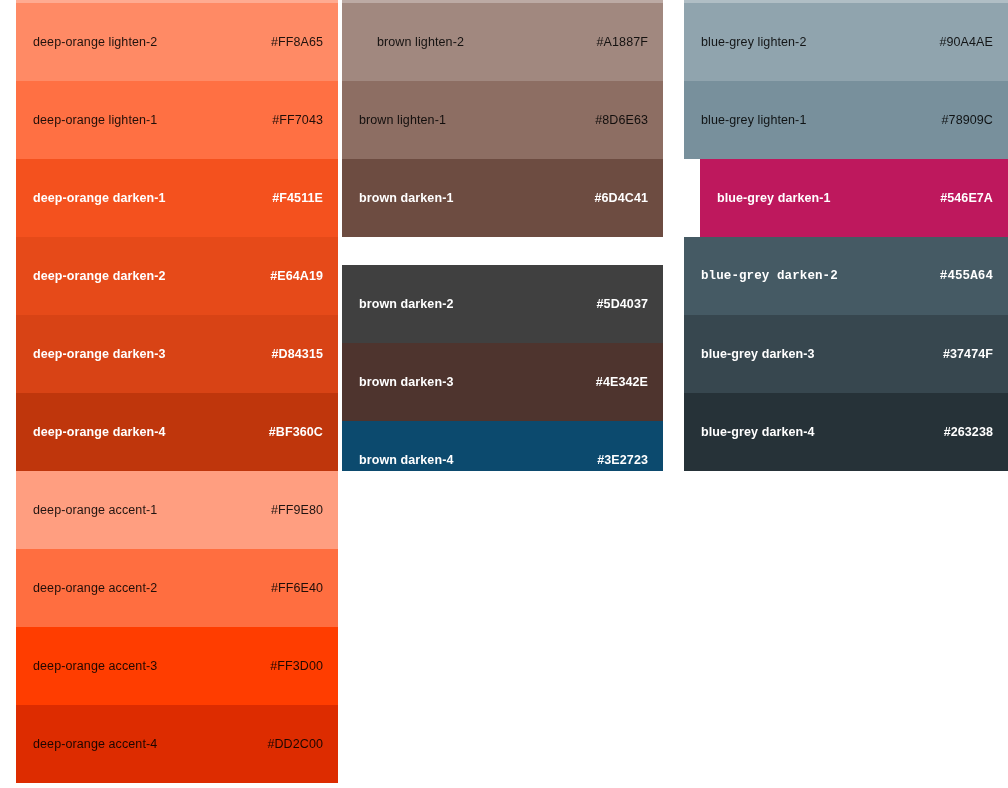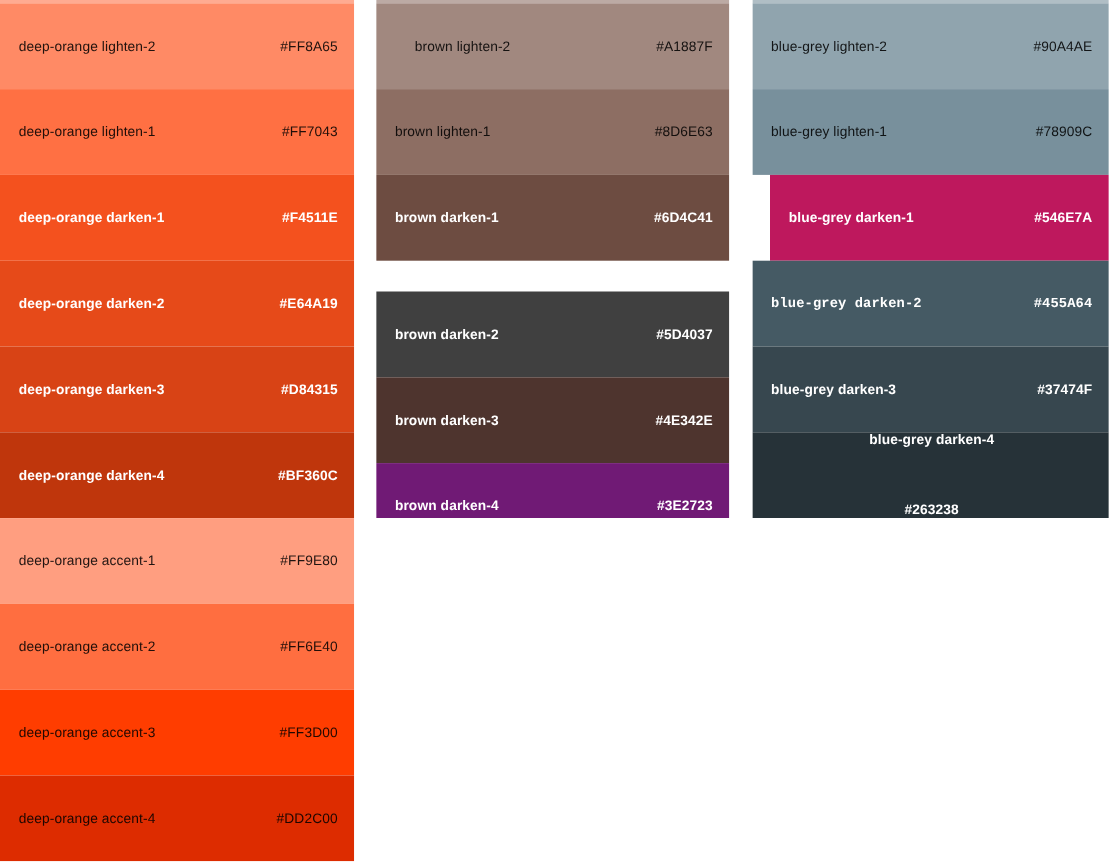--- a/index.html
+++ b/index.html
@@ -18,21 +18,21 @@
   .palette-board {
     position: relative;
     width: 1008px;
     height: 788px;
   }
   .palette-column {
     position: absolute;
     top: 0;
     overflow: hidden;
   }
-  #col-0 { left: 0px;   width: 322px; height: 783px; }
+  #col-0 { left: 16px;   width: 322px; height: 783px; }
   #col-1 { left: 342px; width: 321px; height: 471px; }
   #col-2 { left: 684px; width: 324px; height: 471px; }
 
   
   .column-top-sliver {
     height: 3px;
     width: 100%;
   }
 
   .swatch-row {
@@ -135,21 +135,21 @@
           <span class="swatch-hex">#6D4C41</span>
         </div>
         <div class="swatch-row tone-dark" style="background: #404040; margin-top: 28px;">
           <span class="swatch-name">brown darken-2</span>
           <span class="swatch-hex">#5D4037</span>
         </div>
         <div class="swatch-row tone-dark" style="background: rgb(78, 52, 46);">
           <span class="swatch-name">brown darken-3</span>
           <span class="swatch-hex">#4E342E</span>
         </div>
-        <div class="swatch-row tone-dark" style="background: #701a75; gap: 16px;">
+        <div class="swatch-row tone-dark" style="background: #0c4a6e; gap: 16px;">
           <span class="swatch-name">brown darken-4</span>
           <span class="swatch-hex">#3E2723</span>
         </div>
       </div>
   </div>
 
   <div class="palette-column" id="col-2">
     <div class="column-top-sliver" style="background: rgb(176, 190, 197);"></div>
     <div class="column-rows">
         <div class="swatch-row tone-light" style="background: rgb(144, 164, 174);">
@@ -165,20 +165,20 @@
           <span class="swatch-hex">#546E7A</span>
         </div>
         <div class="swatch-row tone-dark" style="background: rgb(69, 90, 100); font-family: Liberation Mono, monospace;">
           <span class="swatch-name">blue-grey darken-2</span>
           <span class="swatch-hex">#455A64</span>
         </div>
         <div class="swatch-row tone-dark" style="background: rgb(55, 71, 79);">
           <span class="swatch-name">blue-grey darken-3</span>
           <span class="swatch-hex">#37474F</span>
         </div>
-        <div class="swatch-row tone-dark" style="background: rgb(38, 50, 56); flex-direction: column;">
+        <div class="swatch-row tone-dark" style="background: rgb(38, 50, 56);">
           <span class="swatch-name">blue-grey darken-4</span>
           <span class="swatch-hex">#263238</span>
         </div>
       </div>
   </div>
 
 </div>
 
 </body></html>

